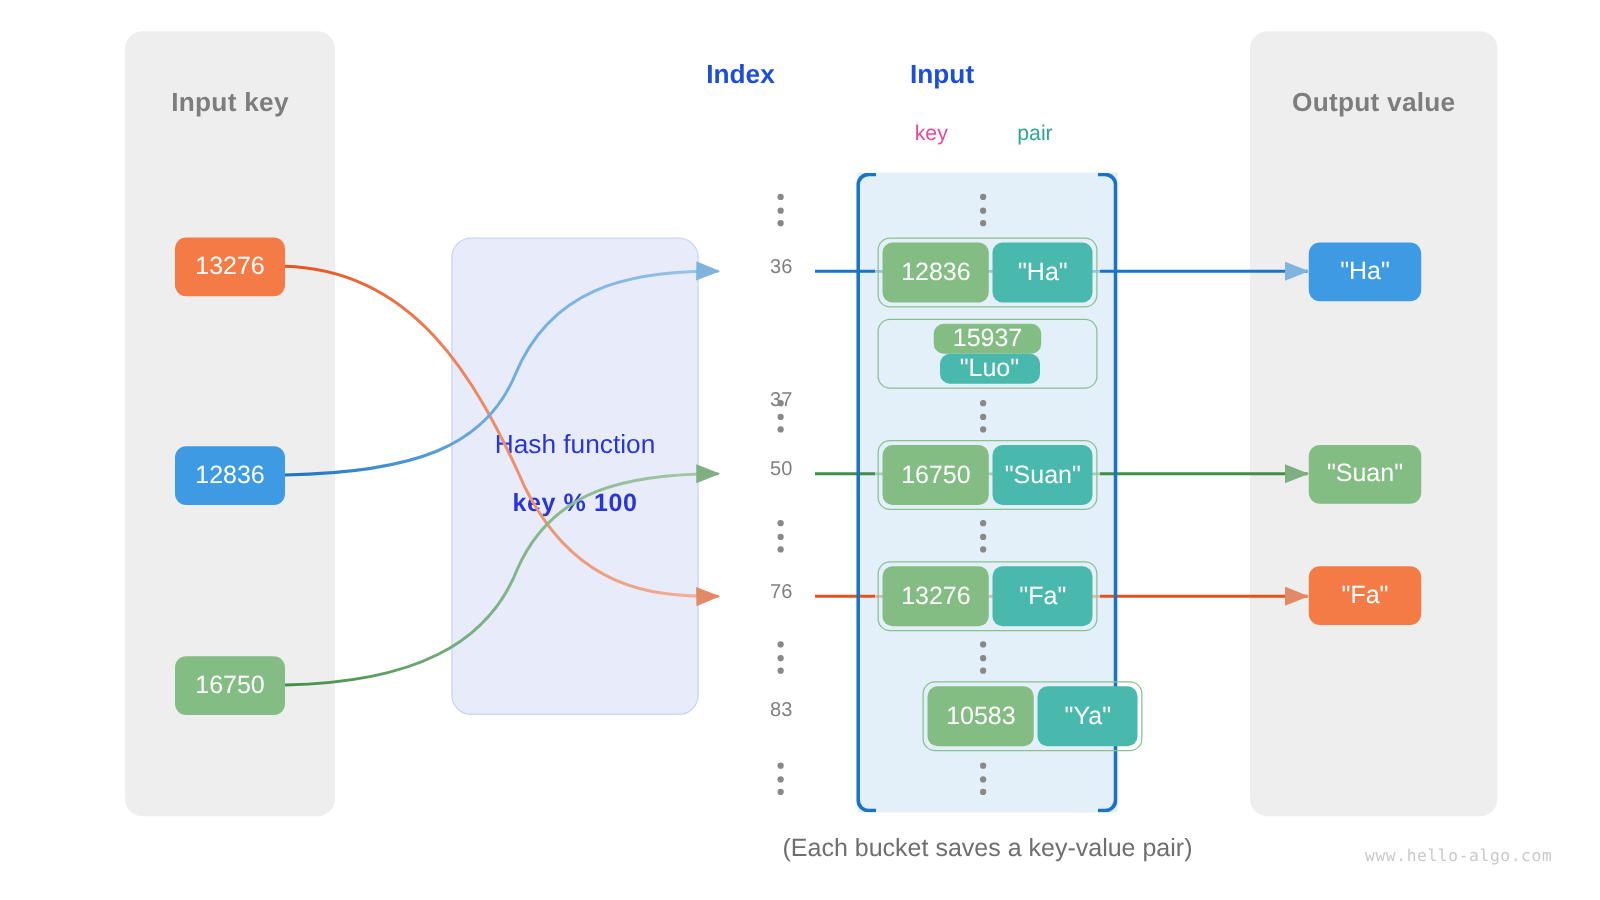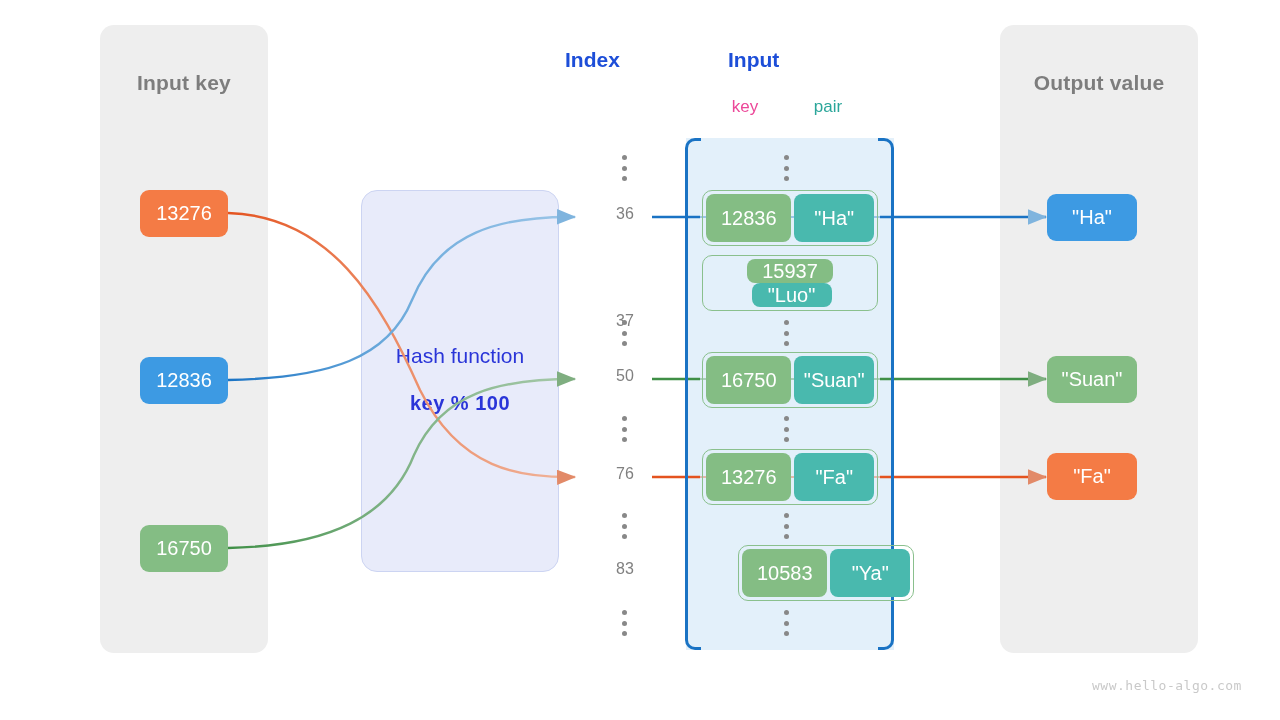--- a/index.html
+++ b/index.html
@@ -348,15 +348,16 @@
   <div class="chip chip-blue" style="left:1047px; top:194px; width:90px; height:47px;">
     <span>"Ha"</span>
   </div>
   <div class="chip chip-green" style="left:1047px; top:356px; width:90px; height:47px;">
     <span>"Suan"</span>
   </div>
   <div class="chip chip-orange" style="left:1047px; top:453px; width:90px; height:47px;">
     <span>"Fa"</span>
   </div>
 
+  <div id="caption">(Each bucket saves a key-value pair)</div>
   <div id="watermark">www.hello-algo.com</div>
 
 </div>
 
 </body></html>

